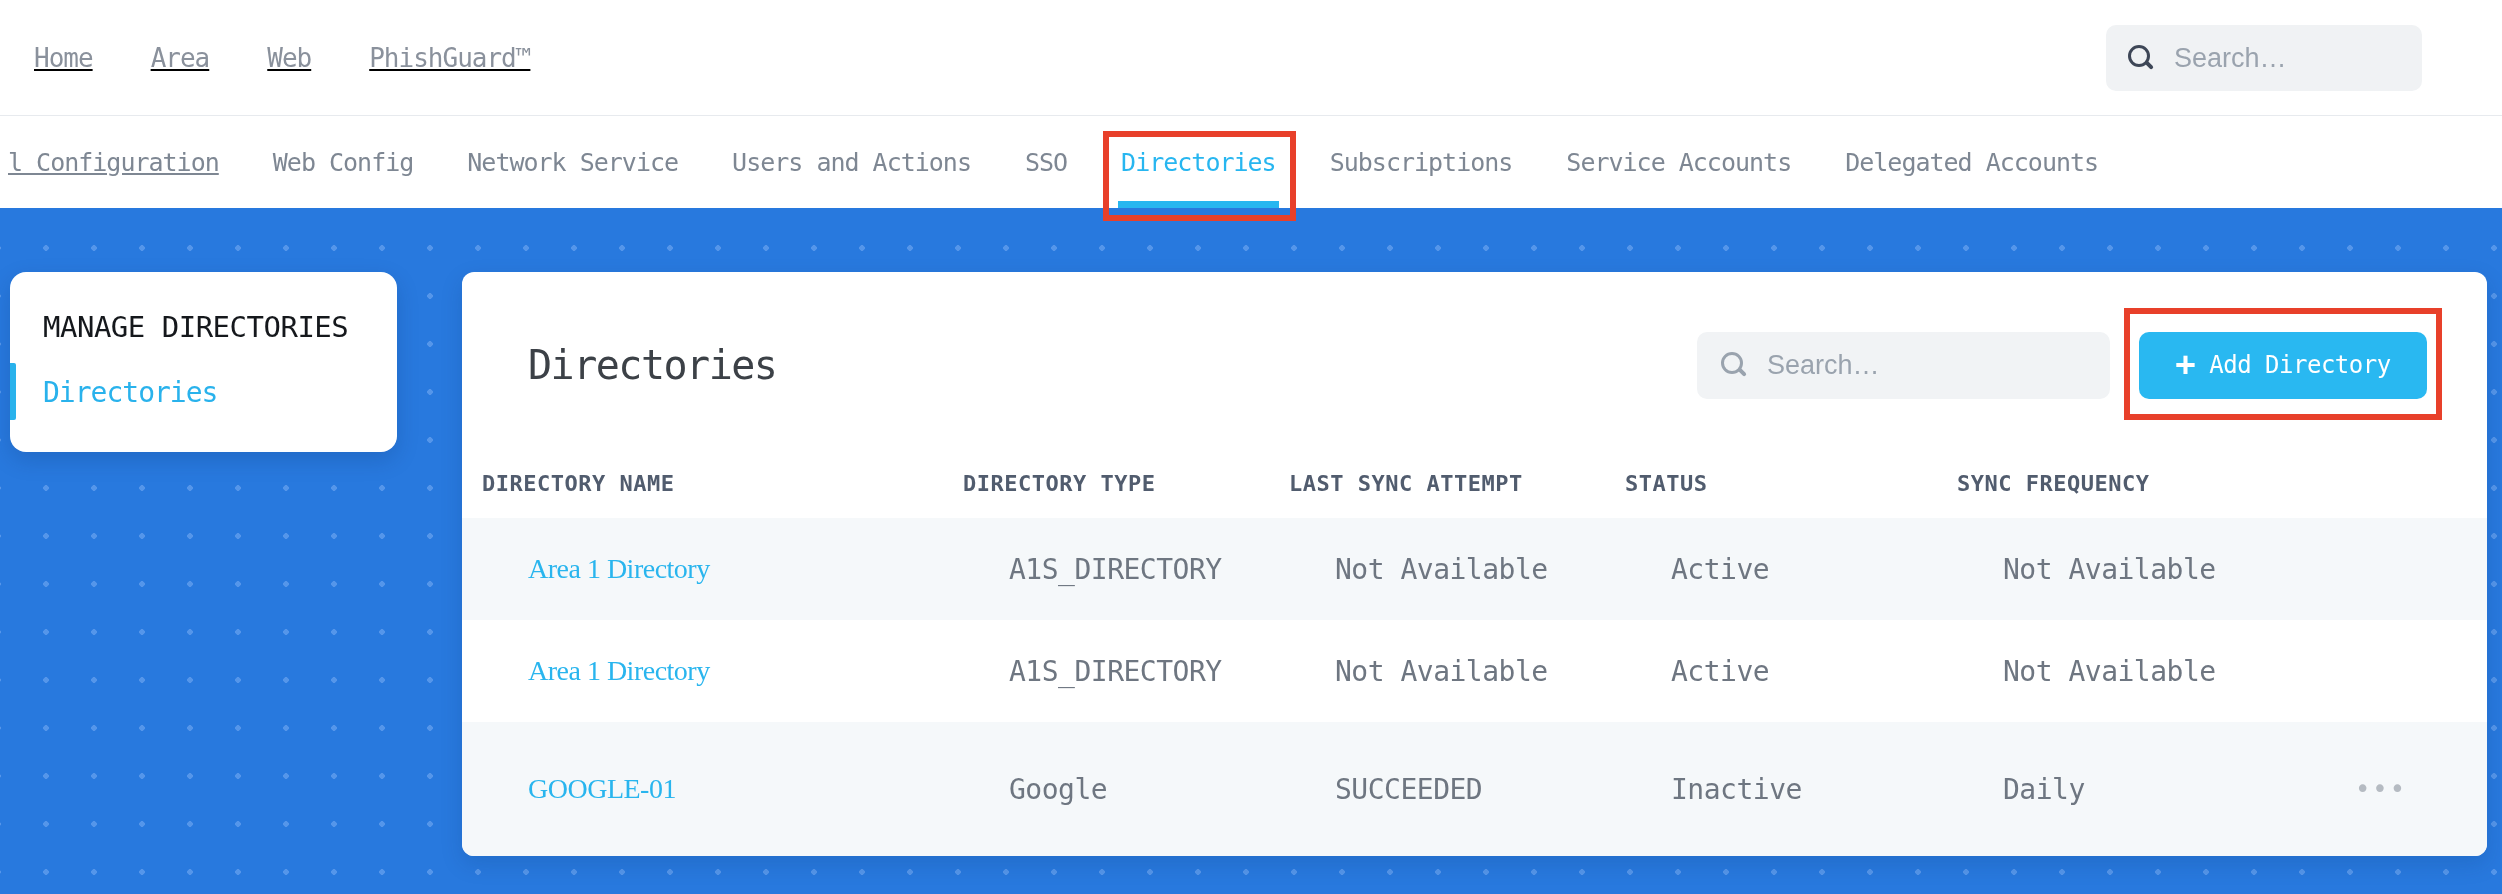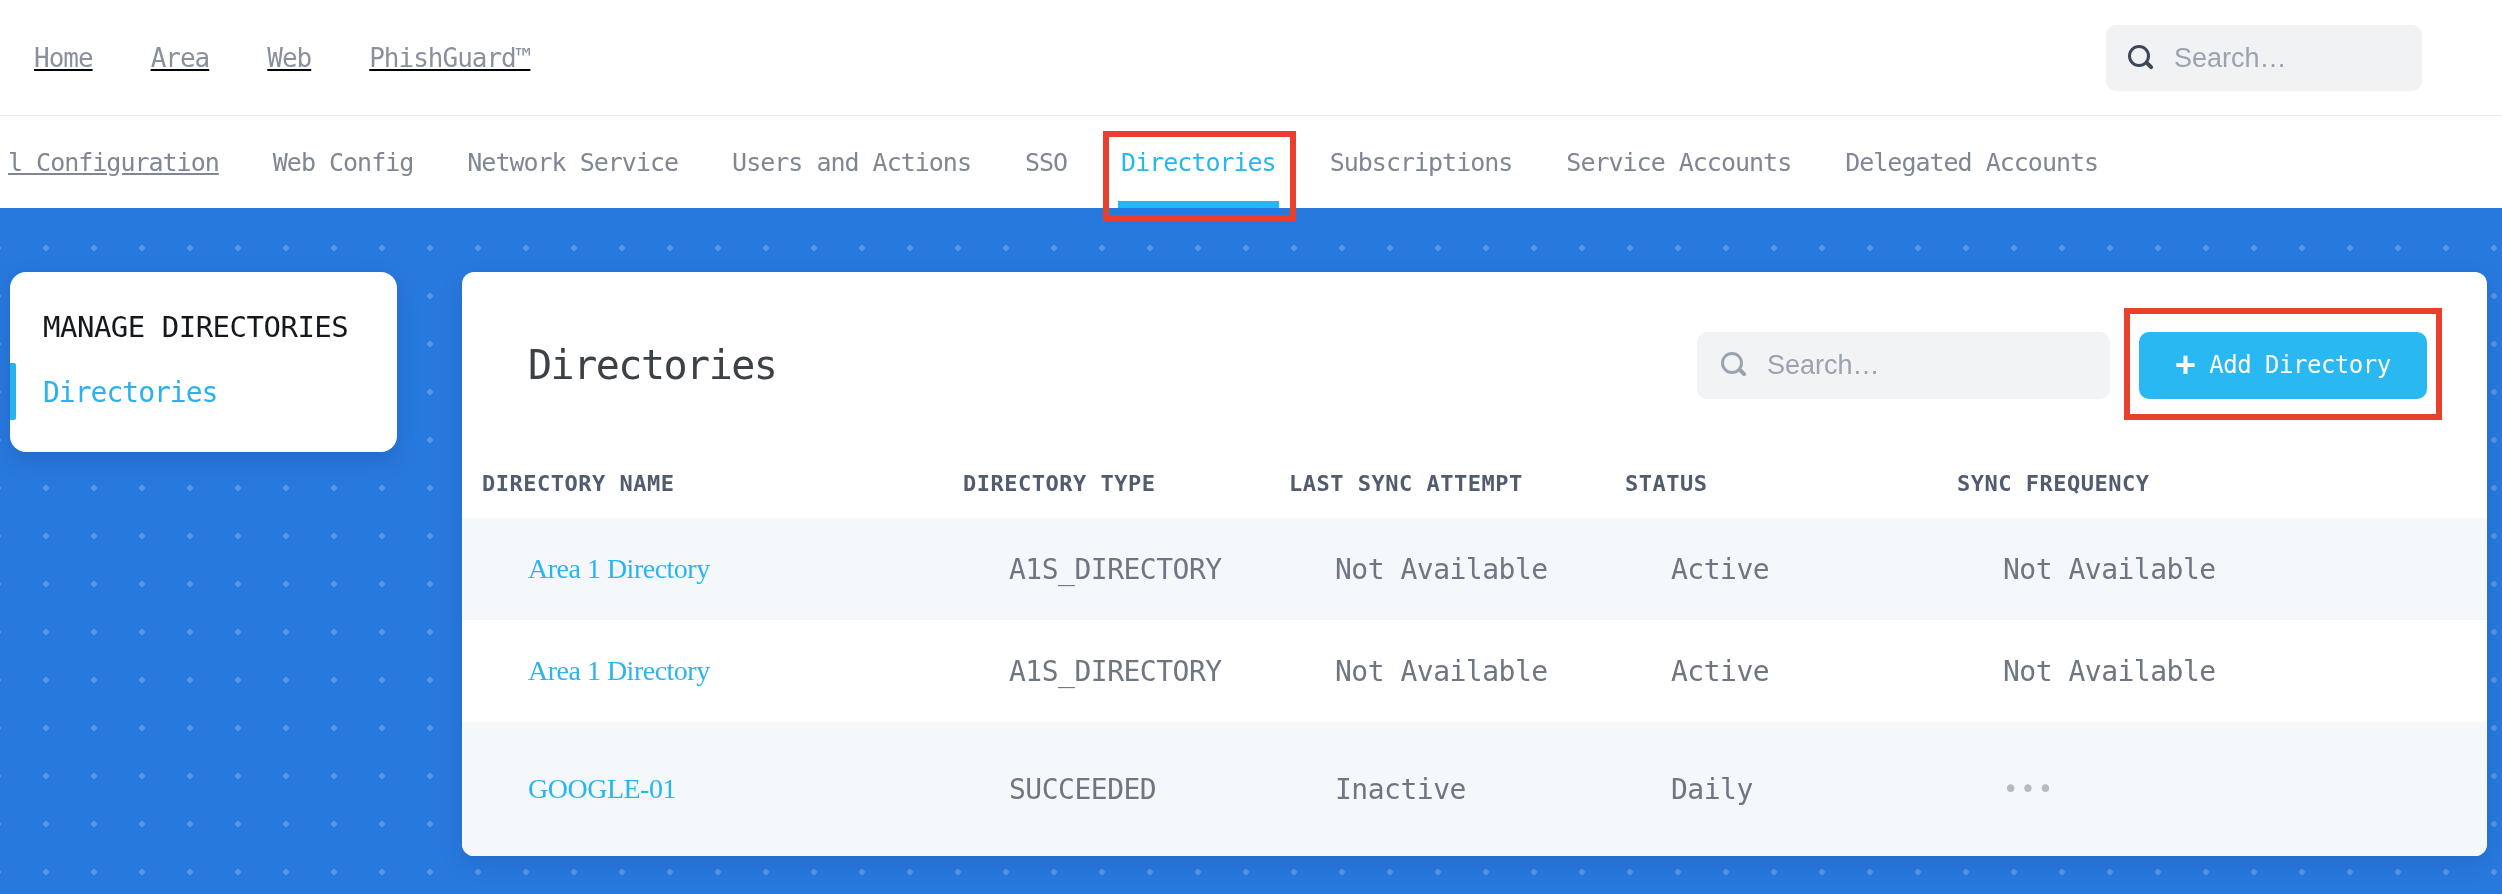--- a/index.html
+++ b/index.html
@@ -177,20 +177,21 @@
         <span class="cell link">Area 1 Directory</span>
         <span class="cell">A1S_DIRECTORY</span>
         <span class="cell">Not Available</span>
         <span class="cell">Active</span>
         <span class="cell">Not Available</span>
         <span class="cell"></span>
       </div>
 
       <div class="tgrid trow odd last">
         <span class="cell link">GOOGLE-01</span>
+        <span class="cell">Google</span>
         <span class="cell">SUCCEEDED</span>
         <span class="cell">Inactive</span>
         <span class="cell">Daily</span>
         <span class="cell">
           <button class="menu-btn">•••</button>
         </span>
       </div>
 
     </section>
   </div>

